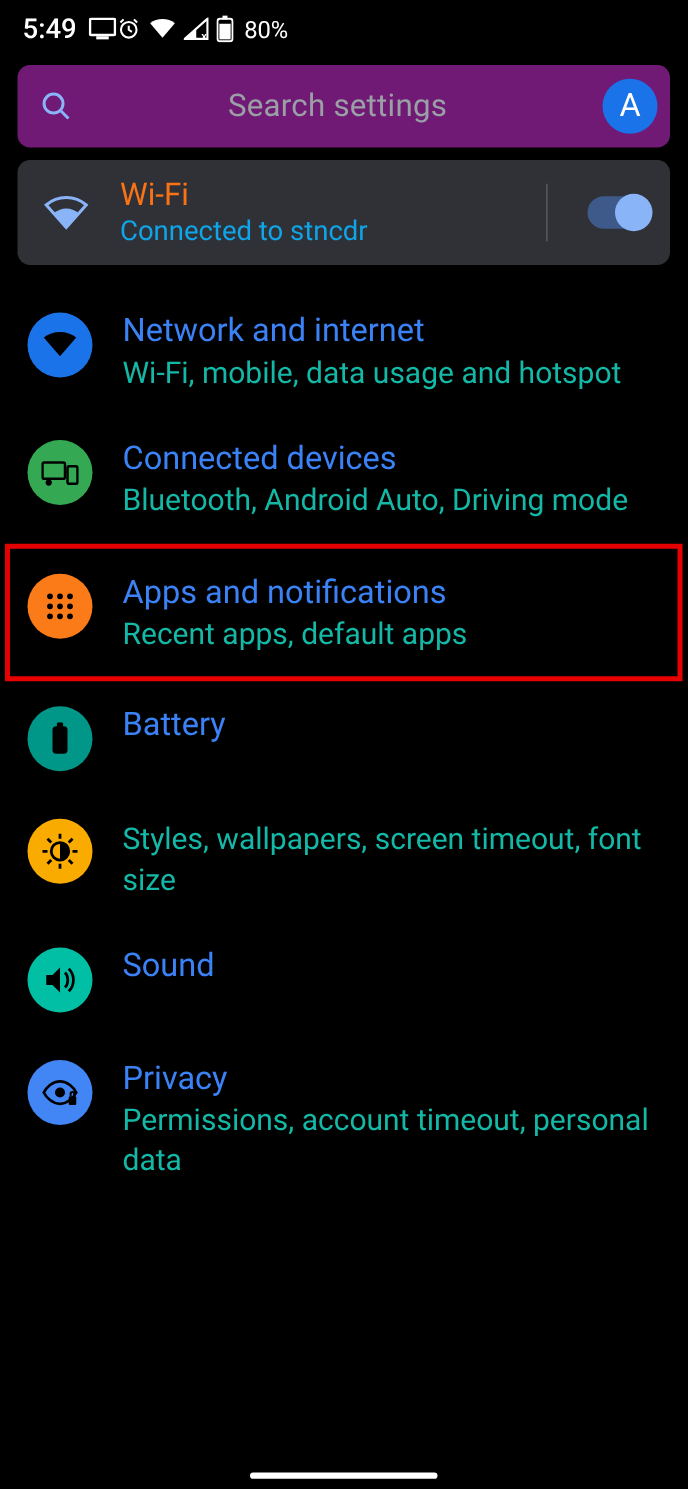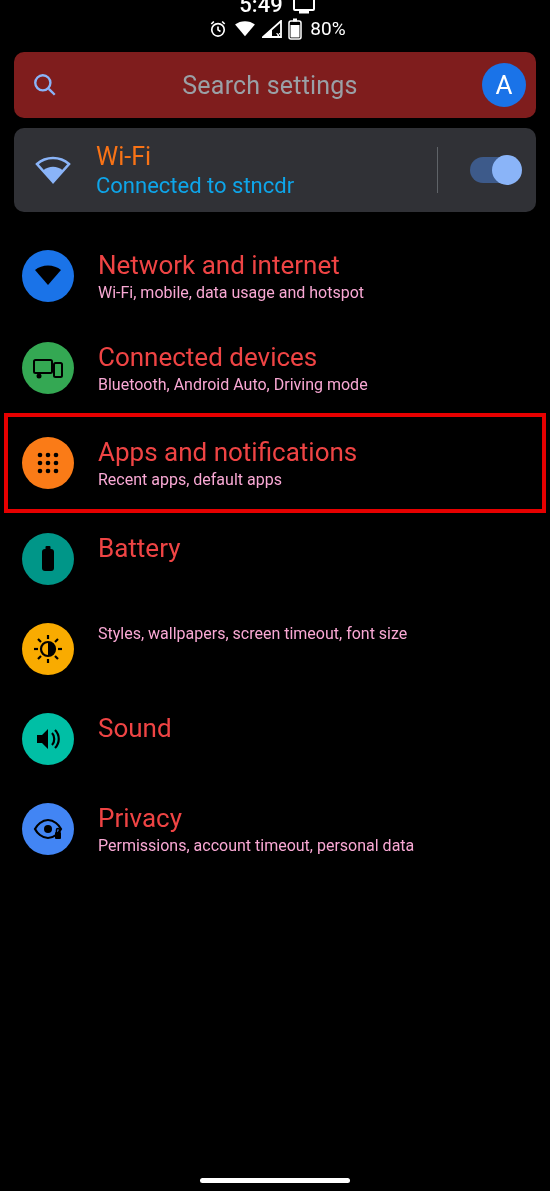--- a/index.html
+++ b/index.html
@@ -7,35 +7,34 @@
       width: 550px;
       height: 1191px;
       background: #000;
       font-family: Roboto, -apple-system, "Segoe UI", sans-serif;
       color: #fff;
       overflow: hidden;
       position: relative;
     }
     .status-bar {
       display: flex;
-      justify-content: flex-end;
+      justify-content: flex-start;
       align-items: center;
       padding: 6px 14px 2px 18px;
       height: 42px;
       font-size: 22px;
       font-weight: 500;
-      flex-direction: column;
     }
     .status-left { display: flex; align-items: center; gap: 10px; }
     .status-right { display: flex; align-items: center; gap: 6px; font-size: 20px; }
     .status-right svg { vertical-align: middle; }
     .batt-pct { font-size: 19px; margin-left: 2px; font-weight: 400;}
     .search-bar {
       margin: 10px 14px 10px 14px;
-      background: #7f1d1d;
+      background: #701a75;
       border-radius: 10px;
       height: 66px;
       display: flex;
       align-items: center;
       padding: 0 10px 0 18px;
     }
     .search-bar .si { color:#8ab4f8; }
     .search-placeholder {
       flex: 1;
       text-align: center;
@@ -100,22 +99,22 @@
     }
     .ic-blue { background:#1a73e8; }
     .ic-green { background:#34a853; color:#000; }
     .ic-orange { background:#f9ab00; color:#000; }
     .ic-orange2 { background:#fa7b17; color:#000;}
     .ic-teal { background:#009688; }
     .ic-cyan { background:#00bfa5; }
     .ic-purple { background:#a142f4; }
     .ic-blue2 { background:#4285f4; }
     .item-text { flex:1; padding-top: 2px; }
-    .item-title { font-size: 26px; color:#ef4444; font-weight:400; margin-bottom: 2px; }
-    .item-sub { font-size: 16px; color:#f9a8d4; line-height: 1.35; }
+    .item-title { font-size: 26px; color:#3b82f6; font-weight:400; margin-bottom: 2px; }
+    .item-sub { font-size: 24px; color:#14b8a6; line-height: 1.35; }
     .nav-indicator {
       position:absolute; bottom:8px; left:50%; transform:translateX(-50%);
       width: 150px; height:5px; background:#fff; border-radius:3px;
     }
     svg { display:block; }
   </style>
 </head>
 <body>
 
 <div class="status-bar">

